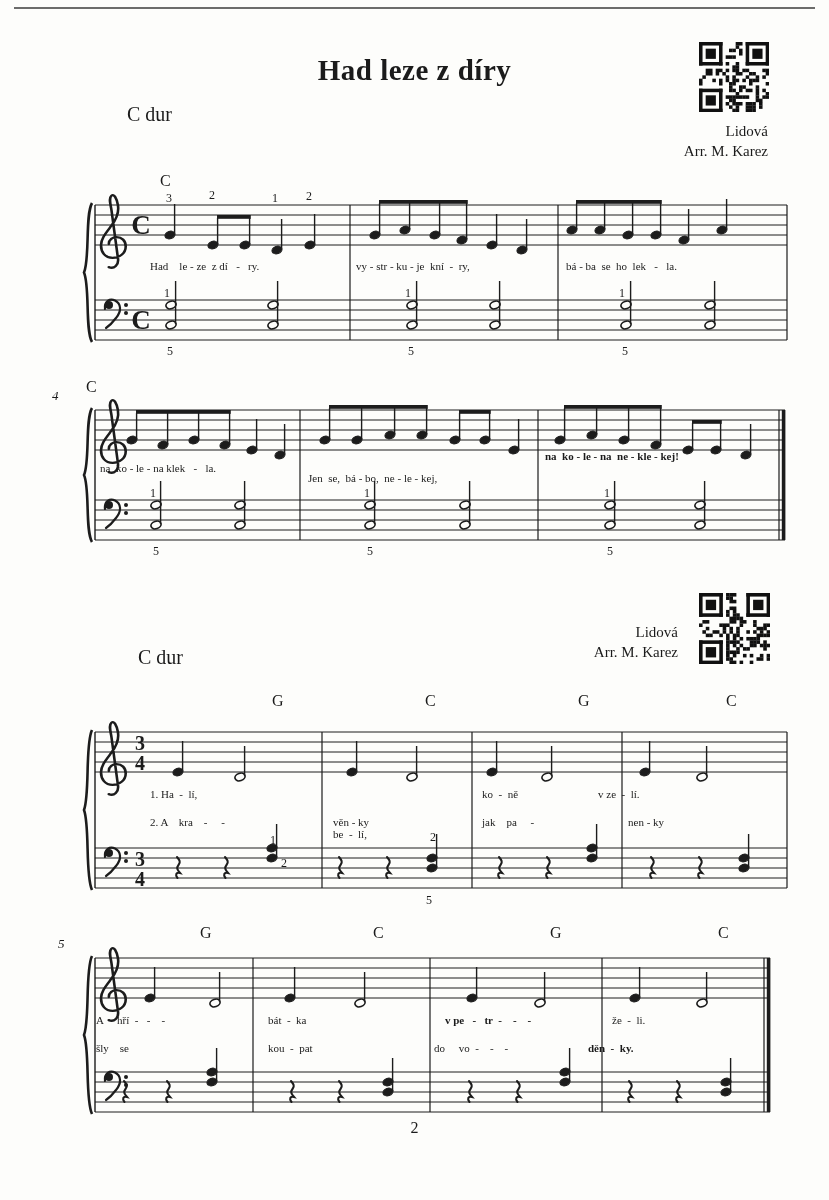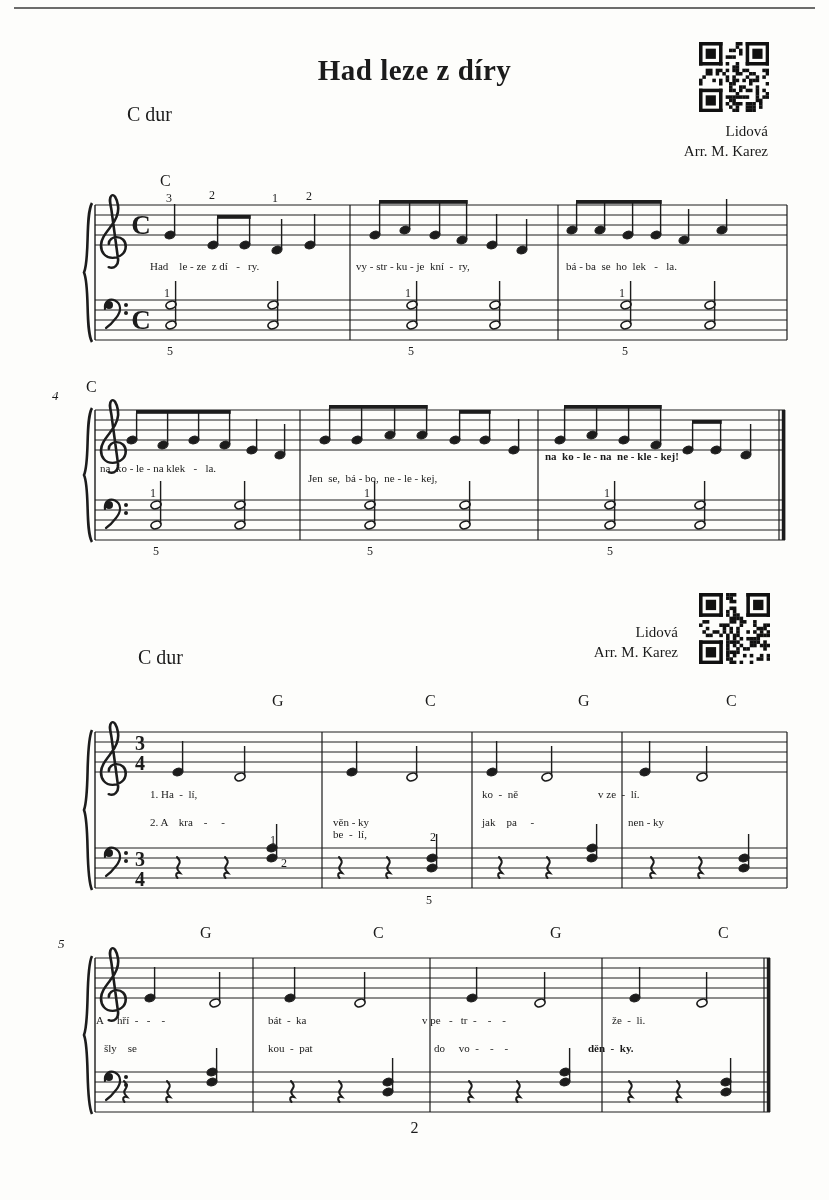--- a/index.html
+++ b/index.html
@@ -613,23 +613,23 @@
       <div class="lyric" style="left: 150px; top: 816px;">2. A    kra    -     -</div>
       <div class="lyric" style="left: 333px; top: 816px;">věn - ky</div>
       <div class="lyric" style="left: 482px; top: 816px;">jak    pa     -</div>
       <div class="lyric" style="left: 628px; top: 816px; text-align: right;">nen - ky</div>
       <div class="chord" style="left: 200px; top: 924px;">G</div>
       <div class="chord" style="left: 373px; top: 924px;">C</div>
       <div class="chord" style="left: 550px; top: 924px;">G</div>
       <div class="chord" style="left: 718px; top: 924px;">C</div>
       <div class="lyric" style="left: 96px; top: 1014px;">A     hří  -   -    -</div>
       <div class="lyric" style="left: 268px; top: 1014px;">bát  -  ka</div>
-      <div class="lyric" style="left: 422px; top: 1014px;">v pe   -   tr  -    -    -</div>
+      <div class="lyric" style="left: 445px; top: 1014px; font-weight: bold;">v pe   -   tr  -    -    -</div>
       <div class="lyric" style="left: 612px; top: 1014px; text-align: right;">že  -  li.</div>
-      <div class="lyric" style="left: 96px; top: 1042px; padding-left: 8px;">šly    se</div>
+      <div class="lyric" style="left: 96px; top: 1042px;">šly    se</div>
       <div class="lyric" style="left: 268px; top: 1042px;">kou  -  pat</div>
       <div class="lyric" style="left: 434px; top: 1042px;">do     vo  -    -    -</div>
       <div class="lyric" style="left: 588px; top: 1042px; font-weight: bold;">děn  -  ky.</div>
       <div class="mnum" style="left: 58px; top: 936px;">5</div>
     </div>
 
   <div class="pagenum">2</div>
 </div>
 
 </body></html>

